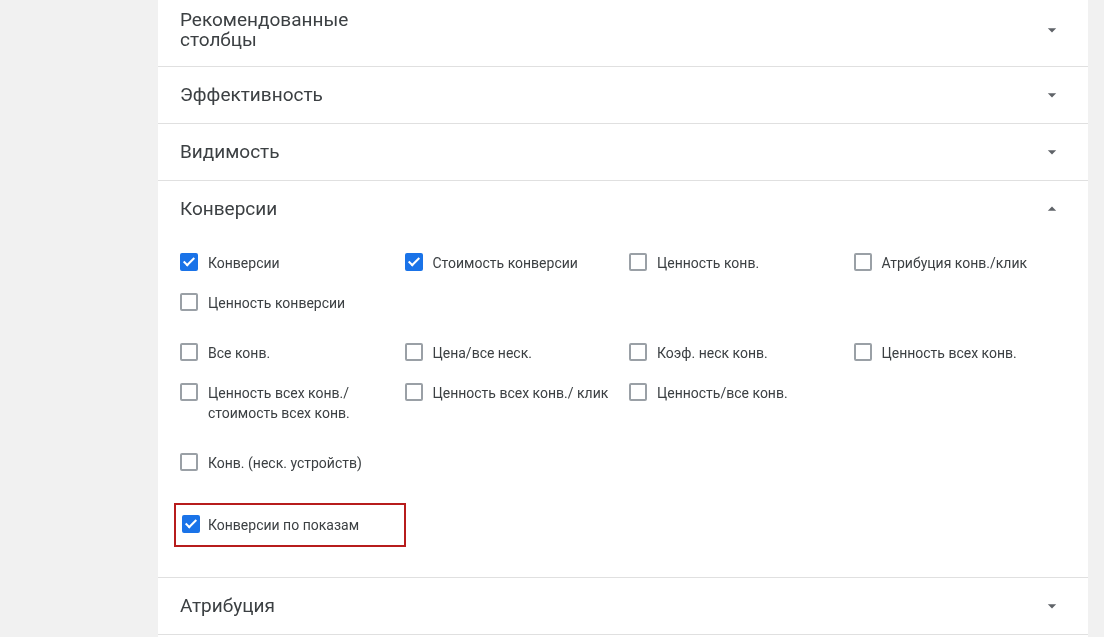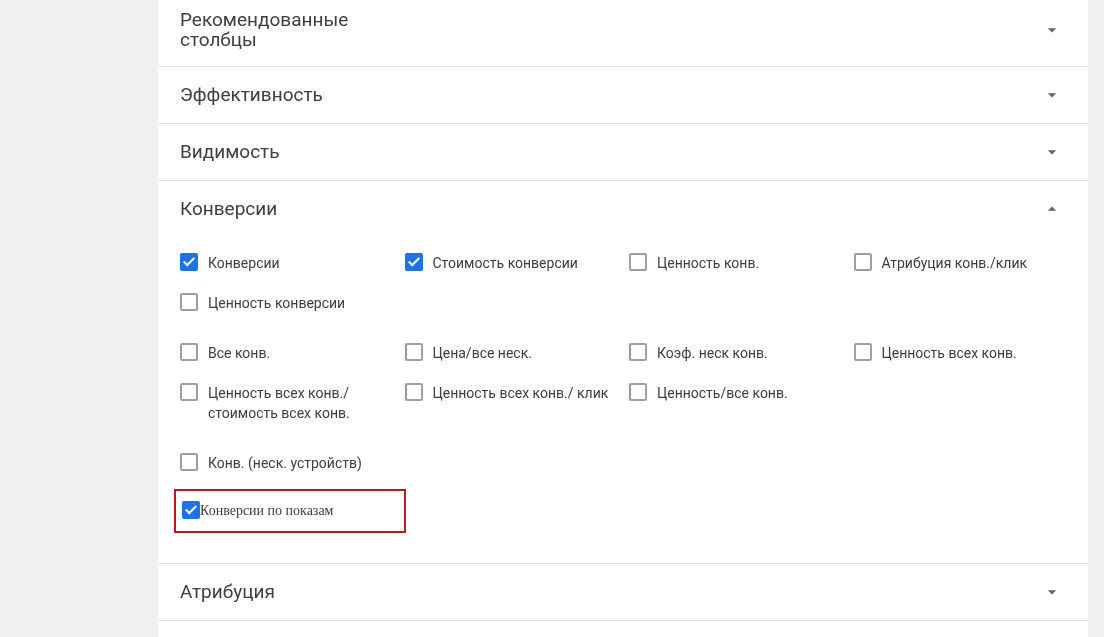--- a/index.html
+++ b/index.html
@@ -89,21 +89,21 @@
     border-width: 0 2px 2px 0;
     transform: rotate(45deg);
   }
   .highlight-box {
     border: 2px solid #b71c1c;
     padding: 10px 10px 10px 6px;
     width: 232px;
     margin-left: -6px;
     margin-top: 4px;
   }
-  .highlight-box .cb-item { gap: 0; font-family: Liberation Serif, serif; }
+  .highlight-box .cb-item { gap: 8px; }
 </style>
 </head>
 <body>
 
 <div class="panel-wrap">
 
   <div class="section-header first">
     <span class="section-title">Рекомендованные столбцы</span>
     <span class="chevron">
       <svg viewBox="0 0 24 24" fill="currentColor">
@@ -185,21 +185,21 @@
         </div>
         <div class="cb-item">
           <span class="checkbox"></span>
           <span class="label">Ценность всех конв./ клик</span>
         </div>
         <div class="cb-item">
           <span class="checkbox"></span>
           <span class="label">Ценность/все конв.</span>
         </div>
       </div>
-    <div class="cb-grid" id="group3" style="margin-bottom:16px;">
+    <div class="cb-grid" id="group3" style="margin-bottom:30px;">
         <div class="cb-item">
           <span class="checkbox"></span>
           <span class="label">Конв. (неск. устройств)</span>
         </div>
       </div>
     <div class="highlight-box">
       <div class="cb-item">
         <span class="checkbox checked"></span>
         <span class="label">Конверсии по показам</span>
       </div>

